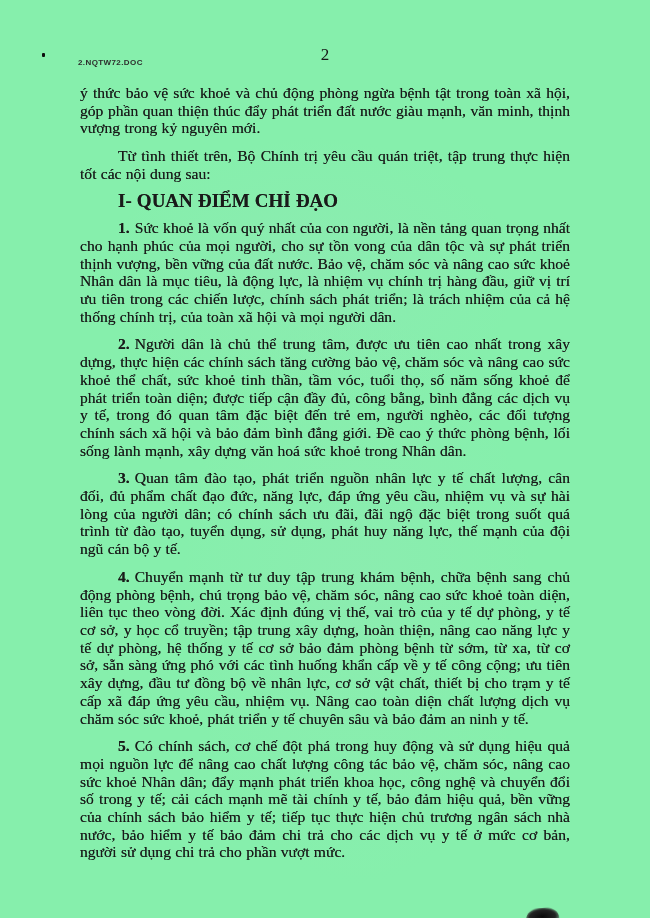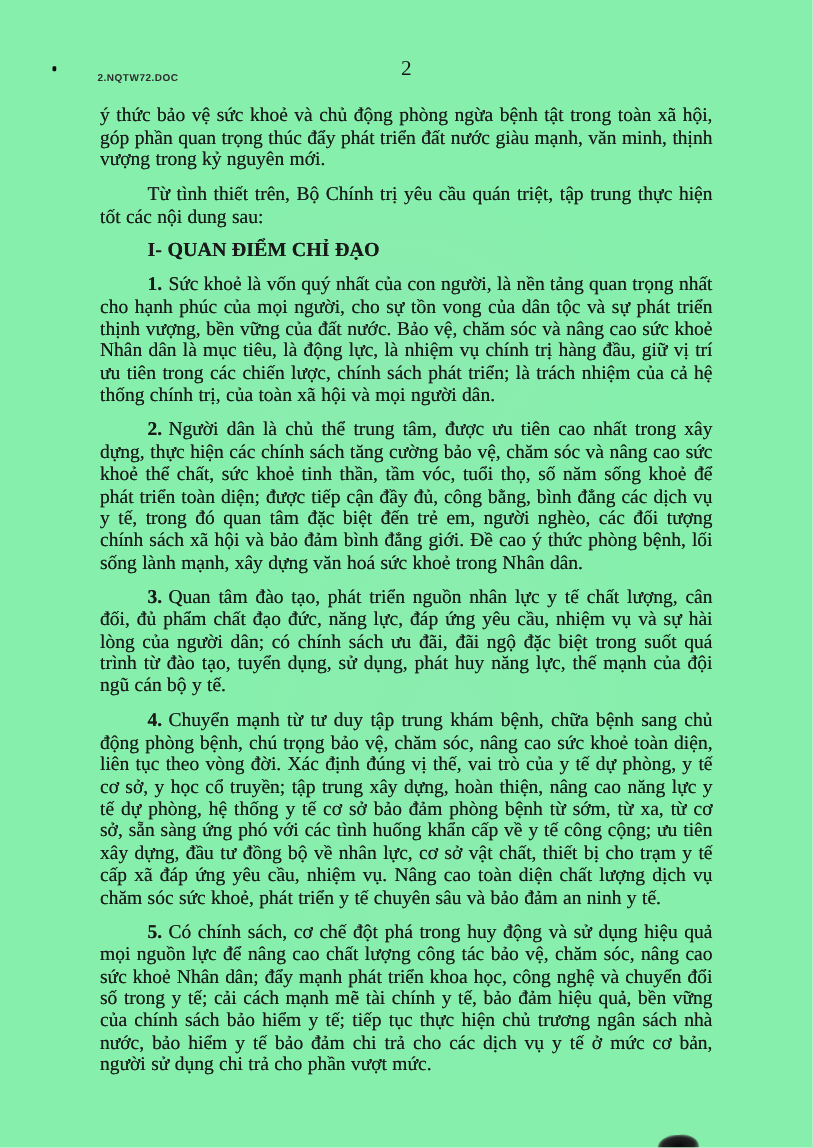--- a/index.html
+++ b/index.html
@@ -65,21 +65,21 @@
   }
   .para {
     text-indent: 38px;
   }
   .para.no-indent {
     text-indent: 0;
   }
   .heading {
     text-indent: 38px;
     font-weight: bold;
-    font-size: 16px;
+    font-size: 19px;
     margin-top: 9px;
     text-align: left;
   }
   .num {
     font-weight: bold;
     margin-right: 5px;
   }
   .speck {
     position: absolute;
     left: 42px;
@@ -105,21 +105,21 @@
 <body>
 
 <div class="page">
 
   <div class="doc-ref">2.NQTW72.DOC</div>
 
   <div class="page-num">2</div>
 
   <div class="content">
 
-    <p class="para no-indent">ý thức bảo vệ sức khoẻ và chủ động phòng ngừa bệnh tật trong toàn xã hội, góp phần quan trọng thúc đẩy phát triển đất nước giàu mạnh, văn minh, thịnh vượng trong kỷ nguyên mới.</p>
+    <p class="para no-indent">ý thức bảo vệ sức khoẻ và chủ động phòng ngừa bệnh tật trong toàn xã hội, góp phần quan thiện thúc đẩy phát triển đất nước giàu mạnh, văn minh, thịnh vượng trong kỷ nguyên mới.</p>
 
     <p class="para">Từ tình thiết trên, Bộ Chính trị yêu cầu quán triệt, tập trung thực hiện tốt các nội dung sau:</p>
 
     <div class="heading">I- QUAN ĐIỂM CHỈ ĐẠO</div>
 
     <p class="para item">
       <b class="num">1.</b><span>Sức khoẻ là vốn quý nhất của con người, là nền tảng quan trọng nhất cho hạnh phúc của mọi người, cho sự tồn vong của dân tộc và sự phát triển thịnh vượng, bền vững của đất nước. Bảo vệ, chăm sóc và nâng cao sức khoẻ Nhân dân là mục tiêu, là động lực, là nhiệm vụ chính trị hàng đầu, giữ vị trí ưu tiên trong các chiến lược, chính sách phát triển; là trách nhiệm của cả hệ thống chính trị, của toàn xã hội và mọi người dân.</span>
     </p>
 
     <p class="para item">

